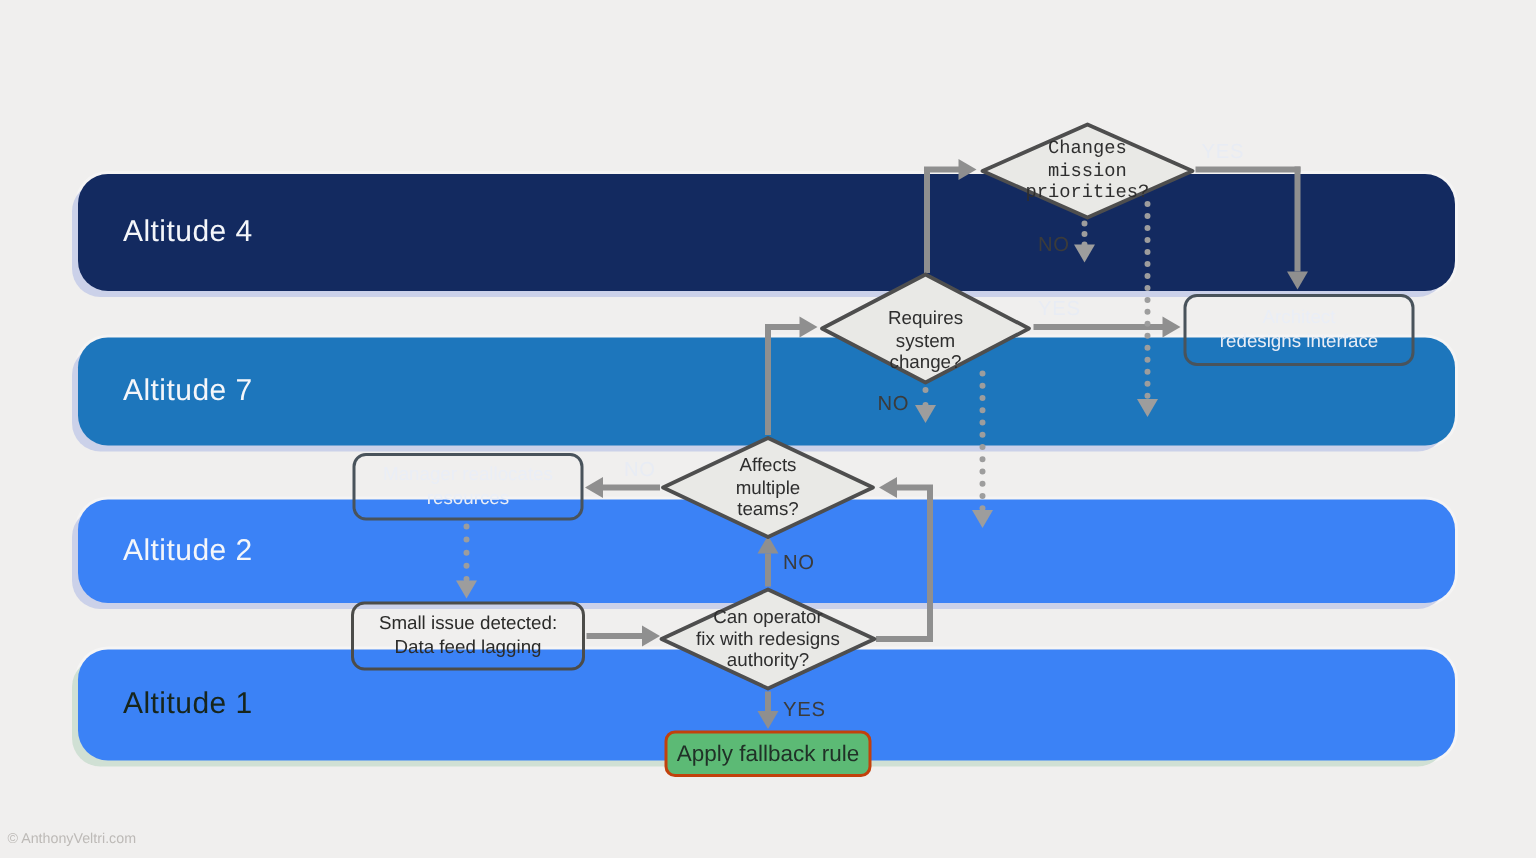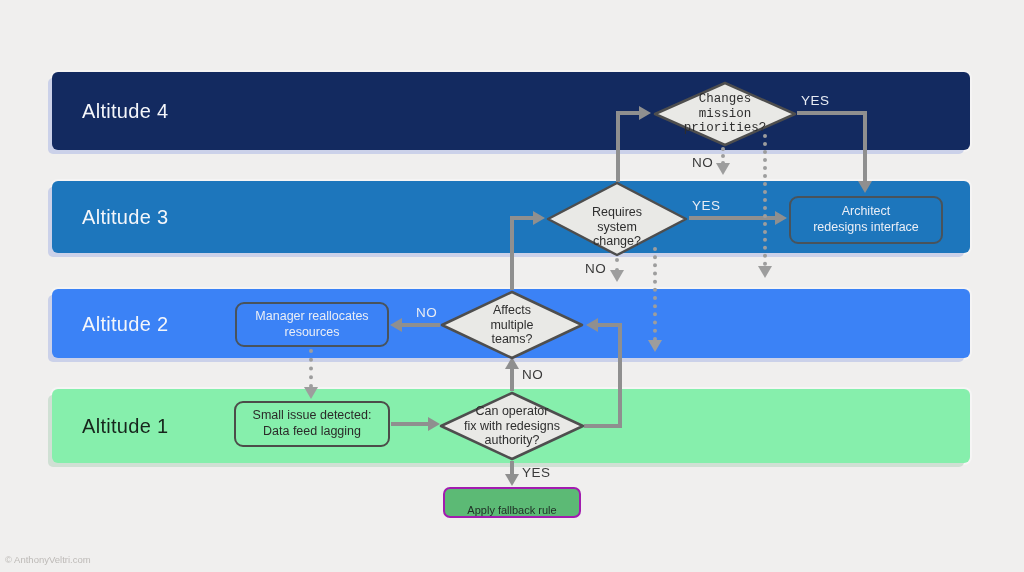--- a/index.html
+++ b/index.html
@@ -3,27 +3,28 @@
 <meta charset="utf-8">
 <style>
   html,body { margin:0; padding:0; background:#f0efee; }
   .stage {
     position:relative; width:1024px; height:572px; overflow:hidden;
     background:#f0efee;
     font-family:"Liberation Sans", sans-serif;
   }
   
   .band {
-    position:absolute; left:52px; width:918px; border-radius:6px;
+    position:absolute; left:52px; width:918px; border-radius:20px;
     box-shadow:-5px 5px 0 -1px rgba(200,207,232,.95), 0 0 0 2px rgba(255,255,255,.35);
+    margin-top:44px;
   }
   .b4 { top:72px;  height:78px; background:#132a60; }
   .b3 { top:181px; height:72px; background:#1d76bc; }
   .b2 { top:289px; height:69px; background:#3b82f6; }
-  .b1 { top:389px; height:74px; background:#86efac;
+  .b1 { top:389px; height:74px; background:#3b82f6;
         box-shadow:-5px 5px 0 -1px rgba(206,222,210,.95), 0 0 0 2px rgba(255,255,255,.4);text-decoration:underline; }
   .band-label {
     position:absolute; left:30px; top:50%; transform:translateY(-50%);
     font-size:20px; color:#f4f6fa; letter-spacing:.3px;
   }
   .b1 .band-label { color:#17251c; }
 
   
   .line { position:absolute; background:#8f8f8f; }
   .h { height:4px; } .v { width:4px; }
@@ -49,41 +50,41 @@
 
   
   .obox {
     position:absolute; box-sizing:border-box; border:2px solid #49535b; border-radius:9px;
     display:flex; align-items:center; justify-content:center; text-align:center;
     font-size:12.5px; line-height:1.25; white-space:pre-line;
   }
   .obox.on-blue { color:#eaeef6; }
   .obox.on-green { color:#2b2b29; border-color:#4c4c49; }
   .apply {
-    position:absolute; box-sizing:border-box; background:#5cba75; border:2px solid #a21caf;
-    border-radius:7px; display:flex; align-items:flex-end; justify-content:center;
-    font-size:11px; color:#203127;
+    position:absolute; box-sizing:border-box; background:#5cba75; border:2px solid #c2410c;
+    border-radius:7px; display:flex; align-items:center; justify-content:center;
+    font-size:15px; color:#203127;
   }
 
   .caption {
     position:absolute; left:0; right:0; top:537px; text-align:center;
     font-size:17px; color:#272727;
   }
   .watermark { position:absolute; left:5px; top:554px; font-size:9.5px; color:#bdbab7;text-align:right; }
 </style>
 </head>
 <body>
 
 <div class="stage">
 
   <div class="band b4">
     <div class="band-label">Altitude 4</div>
   </div>
   <div class="band b3">
-    <div class="band-label">Altitude 3</div>
+    <div class="band-label">Altitude 7</div>
   </div>
   <div class="band b2">
     <div class="band-label">Altitude 2</div>
   </div>
   <div class="band b1">
     <div class="band-label">Altitude 1</div>
   </div>
 
   <div class="line h" style="left:391px;top:422px;width:38px;"></div>
   <div class="ah ah-right" style="left:428px;top:417px;"></div>

